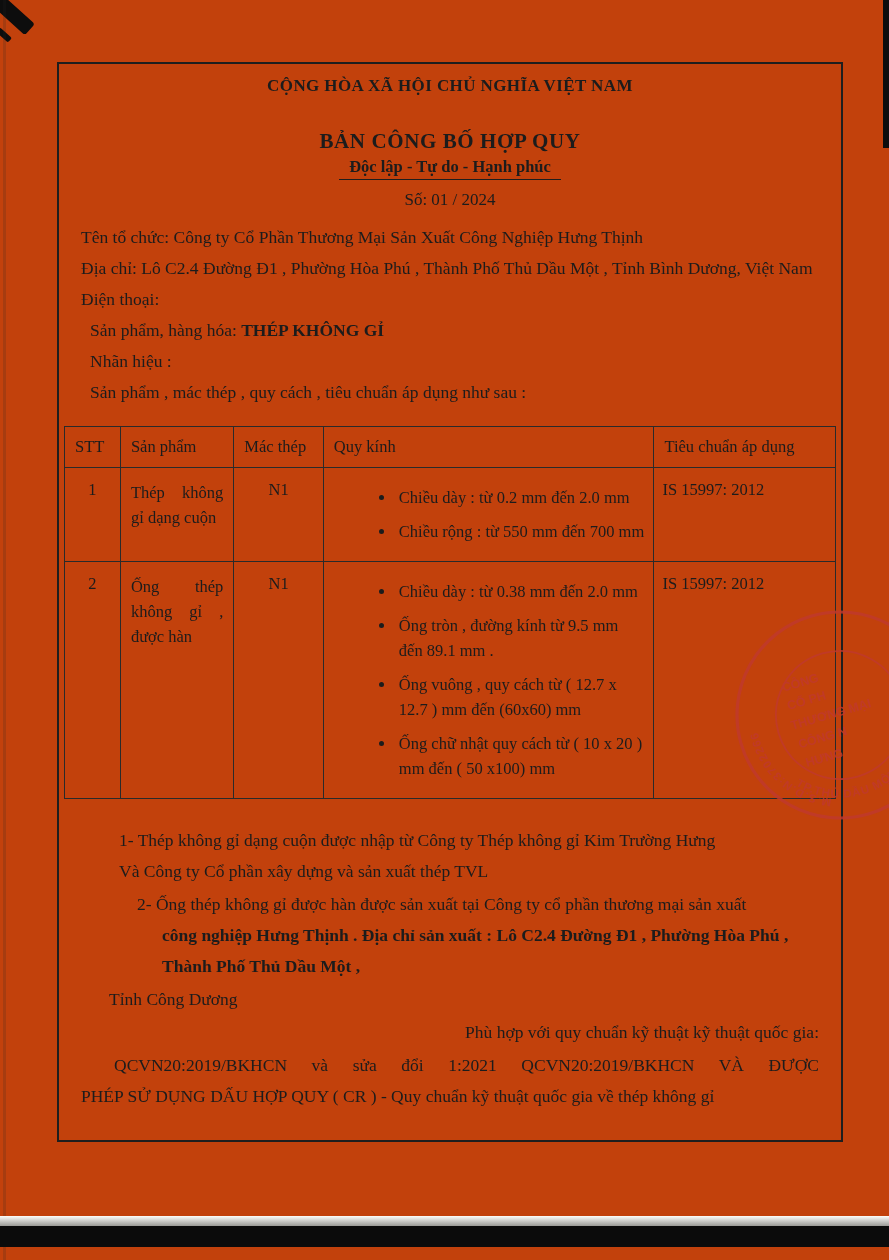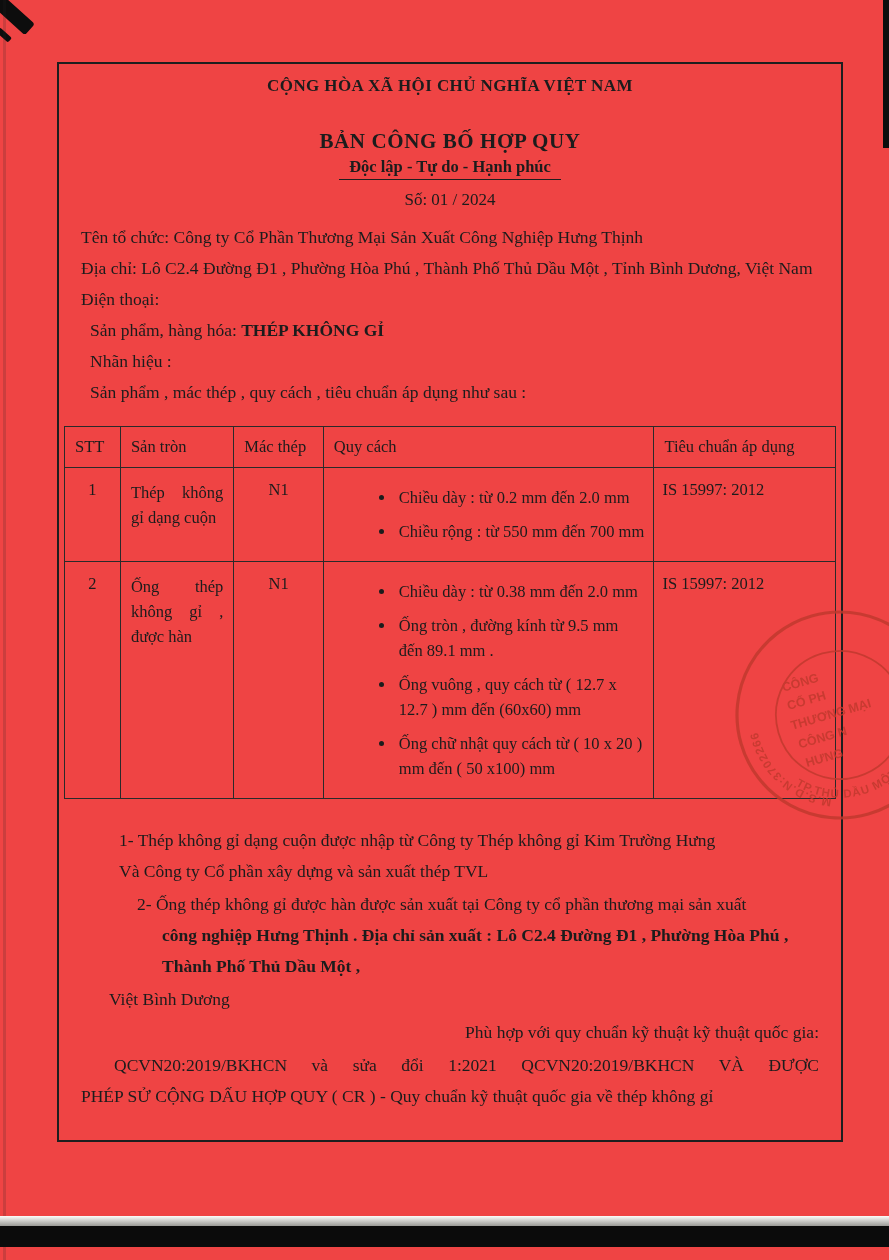--- a/index.html
+++ b/index.html
@@ -1,19 +1,19 @@
 <!DOCTYPE html>
 <html><head>
 <meta charset="utf-8">
 <style>
   * { margin:0; padding:0; box-sizing:border-box; }
   html,body { background:#ffffff; }
   .scan-page{
     position:relative; width:889px; height:1260px;
-    background:#ef4444; overflow:hidden;
+    background:#c2410c; overflow:hidden;
     font-family:"Liberation Serif", serif; color:#1c1c1c;
   }
   
   .artifact{ position:absolute; background:#0d0d0d; }
   .art-topleft-1{ left:-12px; top:6px; width:48px; height:15px; transform:rotate(42deg); border-radius:3px; }
   .art-topleft-2{ left:-4px; top:32px; width:16px; height:6px; transform:rotate(42deg); border-radius:2px; }
   .art-right-strip{ left:883px; top:0; width:6px; height:148px; }
   .art-left-edge{ left:3px; top:0; width:3px; height:1260px; background:rgba(40,40,40,.18); }
   .art-bottom-bar{ left:0; top:1226px; width:889px; height:21px; background:#0b0b0b; }
   .art-bottom-fade{ left:0; top:1216px; width:889px; height:10px; background:linear-gradient(#fdfdfb, #9a9a96); }
@@ -98,23 +98,23 @@
       <div class="info-line">Điện thoại:</div>
       <div class="info-line indented"><span>Sản phẩm, hàng hóa: </span><span class="bold">THÉP KHÔNG GỈ</span></div>
       <div class="info-line indented">Nhãn hiệu :</div>
       <div class="info-line indented">Sản phẩm , mác thép , quy cách , tiêu chuẩn áp dụng như sau :</div>
     </div>
 
     <table class="spec-table">
       <thead>
         <tr>
           <th class="col-stt">STT</th>
-          <th class="col-sp">Sản tròn</th>
+          <th class="col-sp">Sản phẩm</th>
           <th class="col-mt">Mác thép</th>
-          <th class="col-qc">Quy cách</th>
+          <th class="col-qc">Quy kính</th>
           <th class="col-tc">Tiêu chuẩn áp dụng</th>
         </tr>
       </thead>
       <tbody>
         <tr>
           <td class="cell-stt">1</td>
           <td class="cell-sp">Thép không gỉ dạng cuộn</td>
           <td class="cell-mt">N1</td>
           <td class="cell-qc">
             <ul>
@@ -144,25 +144,25 @@
     <div class="notes-block">
       <div class="note-1">
         <span style="display:block">1-  Thép không gỉ dạng cuộn được nhập từ Công ty Thép không gỉ Kim Trường Hưng</span>
         <span style="display:block">Và Công ty Cổ phần xây dựng và sản xuất thép TVL</span>
       </div>
       <div class="note-2">
         <span>2-  Ống thép không gỉ được hàn được sản xuất tại Công ty cổ phần thương mại sản xuất</span>
         <span class="cont">công nghiệp Hưng Thịnh . Địa chỉ sản xuất : Lô C2.4 Đường Đ1 , Phường Hòa Phú ,</span>
         <span class="cont">Thành Phố Thủ Dầu Một ,</span>
       </div>
-      <div class="note-province">Việt Bình Dương</div>
+      <div class="note-province">Tỉnh Công Dương</div>
       <div class="note-intro">Phù hợp với quy chuẩn kỹ thuật kỹ thuật quốc gia:</div>
       <div>
         <span class="qcvn-line1">QCVN20:2019/BKHCN và sửa đổi 1:2021 QCVN20:2019/BKHCN VÀ ĐƯỢC</span>
-        <span class="qcvn-line2">PHÉP SỬ CỘNG DẤU HỢP QUY ( CR ) -  Quy chuẩn kỹ thuật quốc gia về thép không gỉ</span>
+        <span class="qcvn-line2">PHÉP SỬ DỤNG DẤU HỢP QUY ( CR ) -  Quy chuẩn kỹ thuật quốc gia về thép không gỉ</span>
       </div>
     </div>
 
   </div>
 
   <div class="stamp-wrap">
     <svg width="260" height="260" viewBox="0 0 260 260">
       <g transform="rotate(-16 130 130)">
         <circle cx="130" cy="130" r="103" fill="none" stroke="#c0392e" stroke-width="3.2"></circle>
         <circle cx="130" cy="130" r="64" fill="none" stroke="#c0392e" stroke-width="1.8"></circle>

